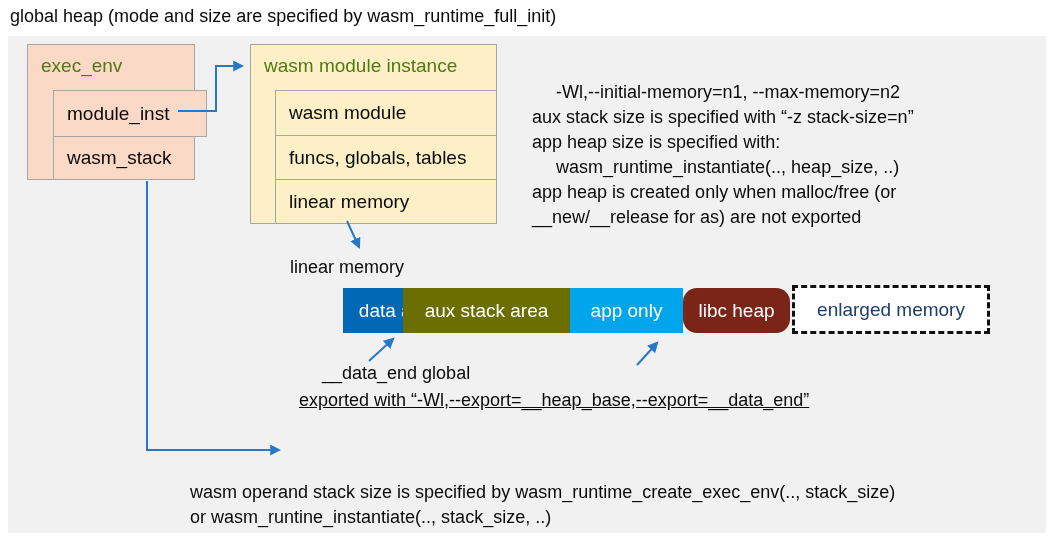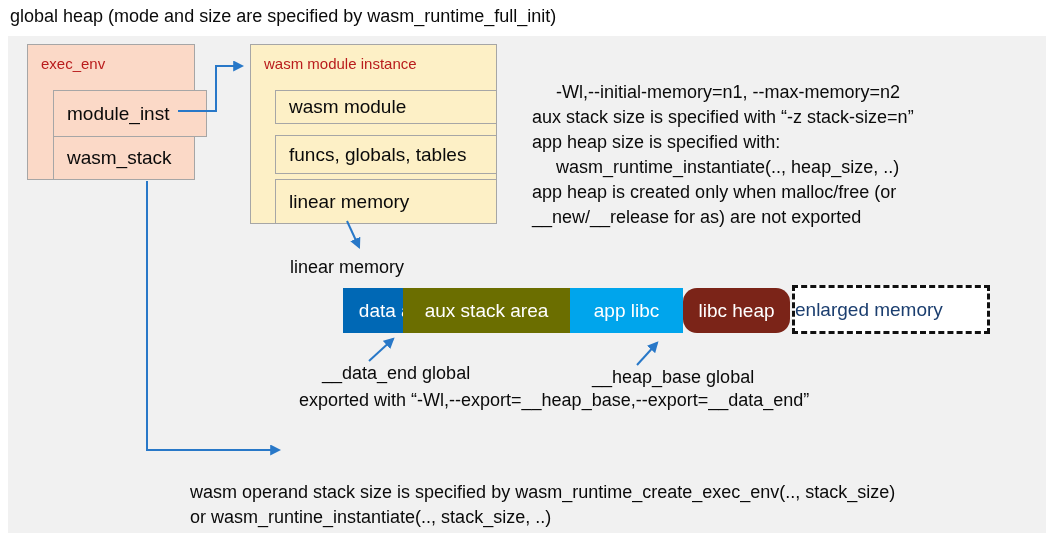--- a/index.html
+++ b/index.html
@@ -20,37 +20,37 @@
     background:#f1f1f1;
   }
   .connectors{position:absolute;left:0;top:0;width:1054px;height:547px;z-index:5;pointer-events:none;}
   .box{position:absolute;box-sizing:border-box;border:1px solid #a6a6a6;z-index:2;}
   .peach{background:#fbd9c7;}
   .cream{background:#fdf0c6;}
   .box-label{
     position:absolute;left:13px;top:50%;transform:translateY(-50%);
     font-size:19px;color:#0a0a0a;white-space:nowrap;
   }
-  .hdr-label{position:absolute;left:13px;top:10px;font-size:15px;color:#b91c1c;white-space:nowrap;text-align:right;}
+  .hdr-label{position:absolute;left:13px;top:10px;font-size:19px;color:#4d7c0f;white-space:nowrap;text-align:right;}
   .note-line{
     position:absolute;font-size:18px;line-height:25px;color:#0a0a0a;white-space:nowrap;z-index:3;
   }
   .seg{
     position:absolute;top:288px;height:45px;z-index:3;
     display:flex;align-items:center;justify-content:center;
     color:#ffffff;font-size:19px;white-space:nowrap;
   }
   .seg-data{background:#0068b5;}
   .seg-aux{background:#6b6e00;}
   .seg-app{background:#00a5ec;}
   .seg-libc{background:#7b2418;}
   .seg-enlarged{
     position:absolute;top:285px;height:49px;z-index:3;box-sizing:border-box;
     background:#ffffff;border:3px dashed #111111;
-    display:flex;align-items:center;
+    display:flex;align-items:center;justify-content:center;
     color:#1b3e6f;font-size:19px;white-space:nowrap;
   }
   .stack-bar{
     position:absolute;left:287px;top:425px;width:505px;height:47px;z-index:3;
     background:#005b9c;display:flex;align-items:center;justify-content:center;
     color:#ffffff;font-size:19px;white-space:nowrap;
   }
   .indent{padding-left:24px;}
 </style>
 </head>
@@ -67,24 +67,24 @@
   <div class="box peach" style="left:53px;top:90px;width:154px;height:47px;">
     <span class="box-label">module_inst</span>
   </div>
   <div class="box peach" style="left:53px;top:136px;width:142px;height:44px;">
     <span class="box-label">wasm_stack</span>
   </div>
 
   <div class="box cream" style="left:250px;top:44px;width:247px;height:180px;">
     <div class="hdr-label">wasm module instance</div>
   </div>
-  <div class="box cream" style="left:275px;top:90px;width:222px;height:34px;">
+  <div class="box cream" style="left:275px;top:90px;width:222px;height:46px;">
     <span class="box-label">wasm module</span>
   </div>
-  <div class="box cream" style="left:275px;top:135px;width:222px;height:39px;">
+  <div class="box cream" style="left:275px;top:135px;width:222px;height:45px;">
     <span class="box-label">funcs, globals, tables</span>
   </div>
   <div class="box cream" style="left:275px;top:179px;width:222px;height:45px;">
     <span class="box-label">linear memory</span>
   </div>
 
   <div class="note-line indent" style="left:532px;top:80px;">-Wl,--initial-memory=n1, --max-memory=n2</div>
   <div class="note-line" style="left:532px;top:105px;">aux stack size is specified with “-z stack-size=n”</div>
   <div class="note-line indent" style="left:532px;top:155px;">wasm_runtime_instantiate(.., heap_size, ..)</div>
   <div class="note-line" style="left:532px;top:130px;">app heap size is specified with:</div>
@@ -92,32 +92,31 @@
   <div class="note-line" style="left:532px;top:205px;">__new/__release for as) are not exported</div>
 
   <div class="note-line" style="left:290px;top:255px;">linear memory</div>
   <div class="seg seg-data" style="left:299px;width:112px;margin-left:44px;">
     <span>data area</span>
   </div>
   <div class="seg seg-aux" style="left:403px;width:167px;">
     <span>aux stack area</span>
   </div>
   <div class="seg seg-app" style="left:570px;width:113px;">
-    <span>app libc</span>
+    <span>app only</span>
   </div>
   <div class="seg seg-libc" style="left:683px;width:107px;border-radius:14px;">
     <span>libc heap</span>
   </div>
   <div class="seg-enlarged" style="left:792px;width:198px;">
     <span>enlarged memory</span>
   </div>
 
   <div class="note-line" style="left:322px;top:361px;">__data_end global</div>
-  <div class="note-line" style="left:592px;top:365px;">__heap_base global</div>
-  <div class="note-line" style="left:299px;top:388px;">exported with “-Wl,--export=__heap_base,--export=__data_end”</div>
+  <div class="note-line" style="left:299px;top:388px;text-decoration:underline;">exported with “-Wl,--export=__heap_base,--export=__data_end”</div>
 
 
   <div class="note-line" style="left:190px;top:480px;">wasm operand stack size is specified by wasm_runtime_create_exec_env(.., stack_size)</div>
   <div class="note-line" style="left:190px;top:505px;">or wasm_runtine_instantiate(.., stack_size, ..)</div>
 
   <svg class="connectors" viewBox="0 0 1054 547">
     <defs>
       <marker id="ah" viewBox="0 0 10 10" refX="8" refY="5" markerWidth="5.5" markerHeight="5.5" orient="auto-start-reverse">
         <path d="M0,0 L10,5 L0,10 Z" fill="#2878c8"></path>
       </marker>

